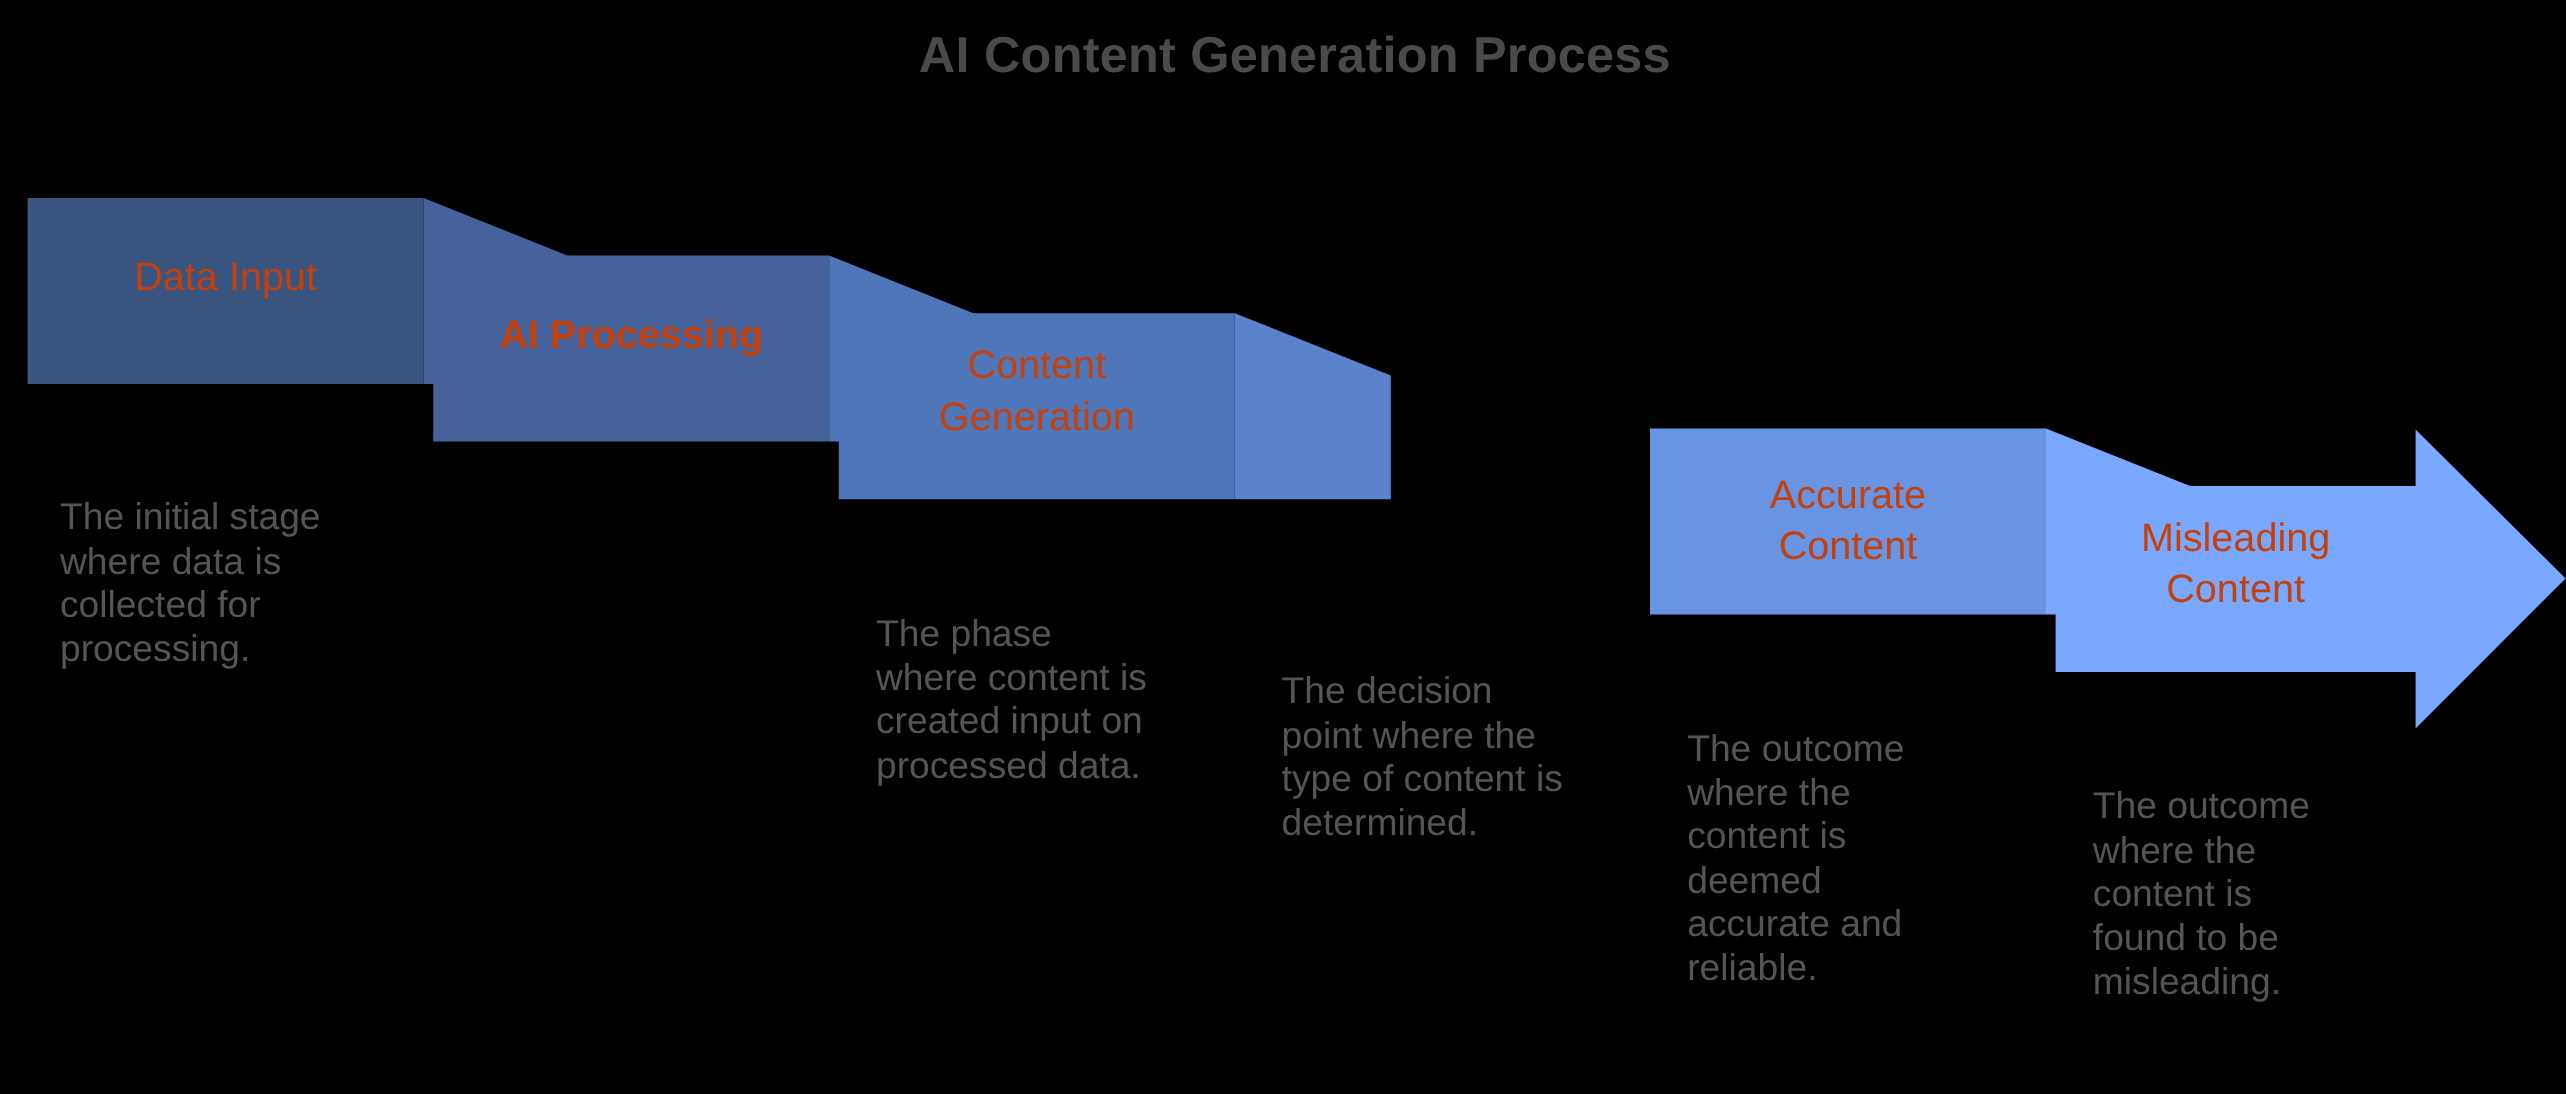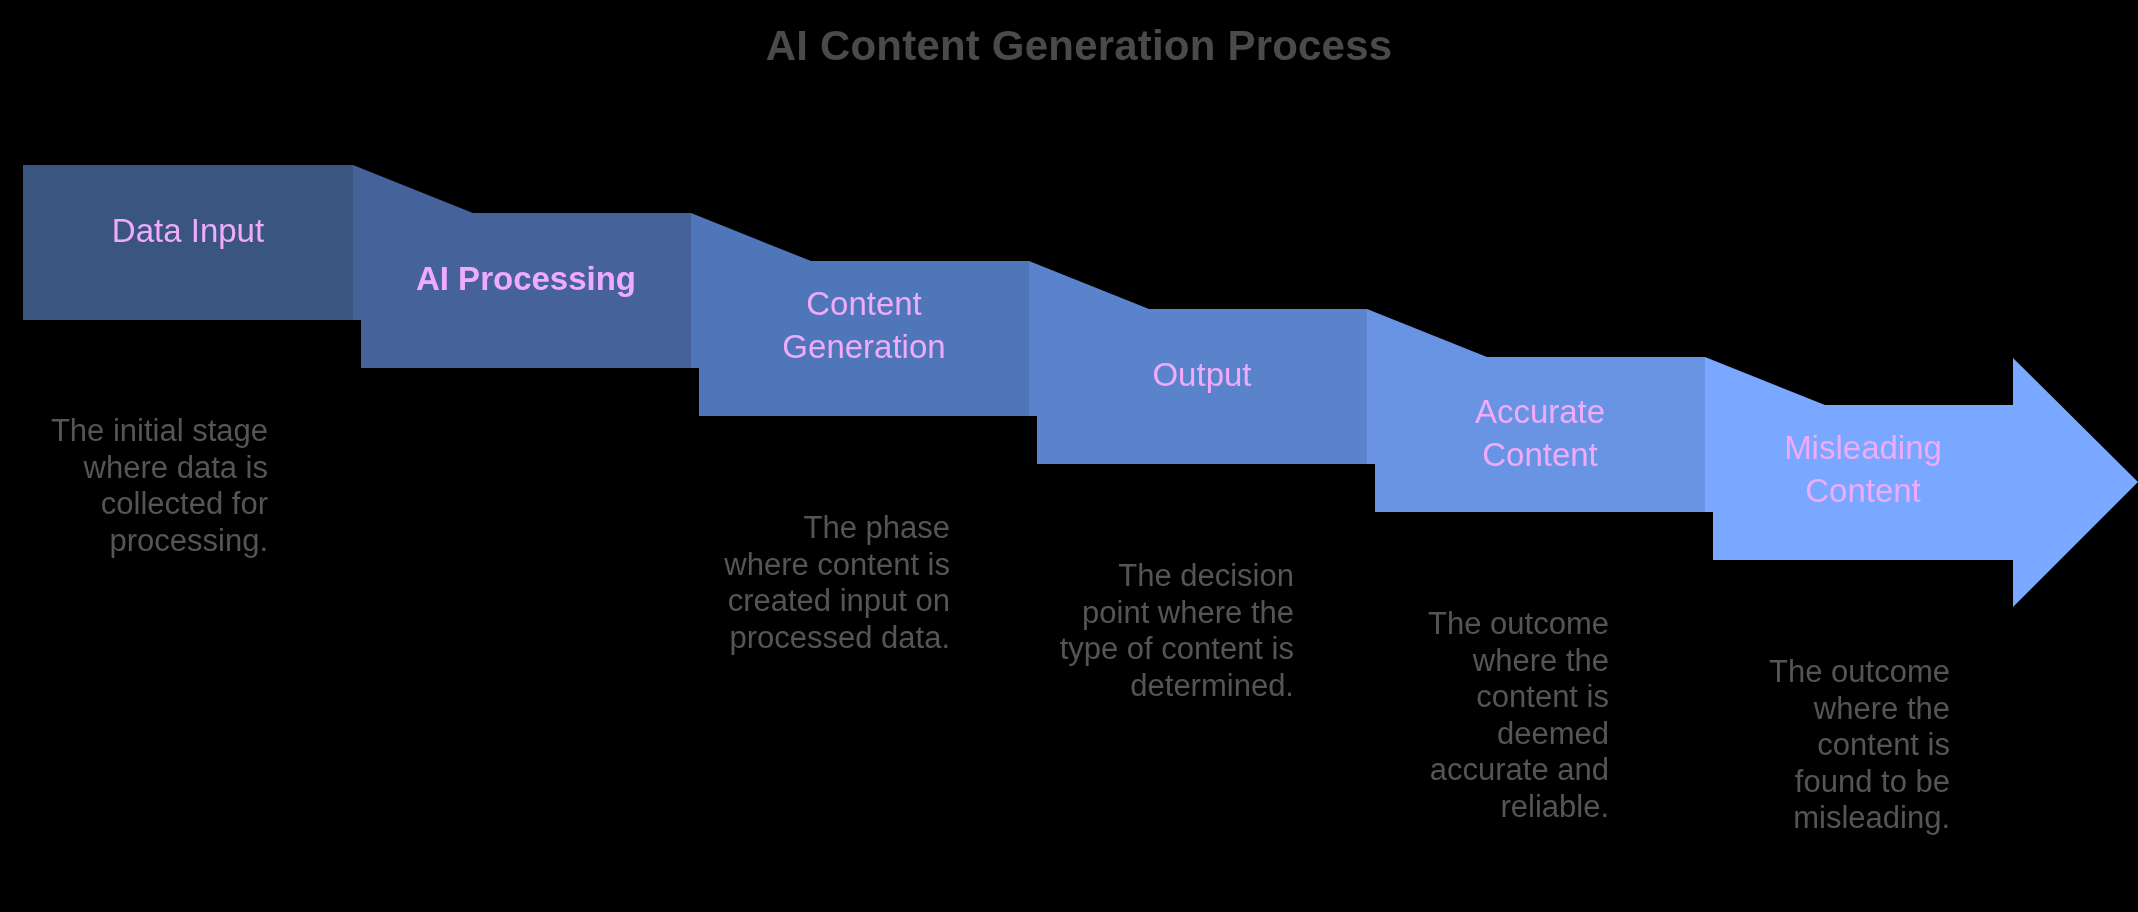--- a/index.html
+++ b/index.html
@@ -25,33 +25,34 @@
   }
 
   
   .stage-node{position:absolute;}
 
   .arrow-svg{display:block;overflow:visible;}
 
   .node-label{
     position:absolute;
     text-align:center;
-    color:#f0abfc;
+    color:#c2410c;
     font-size:33px;
     line-height:1.30;
     white-space:pre-line;
     pointer-events:none;
   }
 
   .node-desc{
     position:absolute;
     color:#555555;
     font-size:31px;
     line-height:1.18;
-    text-align:right;
+    text-align:left;
+    margin-left:12px;
   }
 </style>
 </head>
 <body>
 
 <div id="stage">
 
   <div id="title">AI Content Generation Process</div>
 
   <div class="stage-node" style="left:23px; top:165px;">
@@ -74,27 +75,20 @@
   <div class="stage-node" style="left:699px; top:261px;">
     <svg class="arrow-svg" width="460" height="155" viewBox="0 0 460 155">
       <polygon points="0,0 330,0 330,155 0,155" fill="#4E76B8"></polygon>
       <polygon points="330,0 460,52 460,155 330,155" fill="#5B83CC"></polygon>
     </svg>
     <div class="node-label" style="left:0px; top:22px; width:330px;">Content
 Generation</div>
   </div>
   <div class="node-desc" style="left:718px; top:510px; width:232px;">The phase where content is created input on processed data.</div>
 
-  <div class="stage-node" style="left:1037px; top:309px;">
-    <svg class="arrow-svg" width="460" height="155" viewBox="0 0 460 155">
-      <polygon points="0,0 330,0 330,155 0,155" fill="#5B83CC"></polygon>
-      <polygon points="330,0 460,52 460,155 330,155" fill="#6894E3"></polygon>
-    </svg>
-    <div class="node-label" style="left:0px; top:45px; width:330px;">Output</div>
-  </div>
   <div class="node-desc" style="left:1056px; top:558px; width:238px;">The decision point where the type of content is determined.</div>
 
   <div class="stage-node" style="left:1375px; top:357px;">
     <svg class="arrow-svg" width="460" height="155" viewBox="0 0 460 155">
       <polygon points="0,0 330,0 330,155 0,155" fill="#6894E3"></polygon>
       <polygon points="330,0 460,52 460,155 330,155" fill="#7AA7FF"></polygon>
     </svg>
     <div class="node-label" style="left:0px; top:22px; width:330px;margin-top:12px;">Accurate
 Content</div>
   </div>

